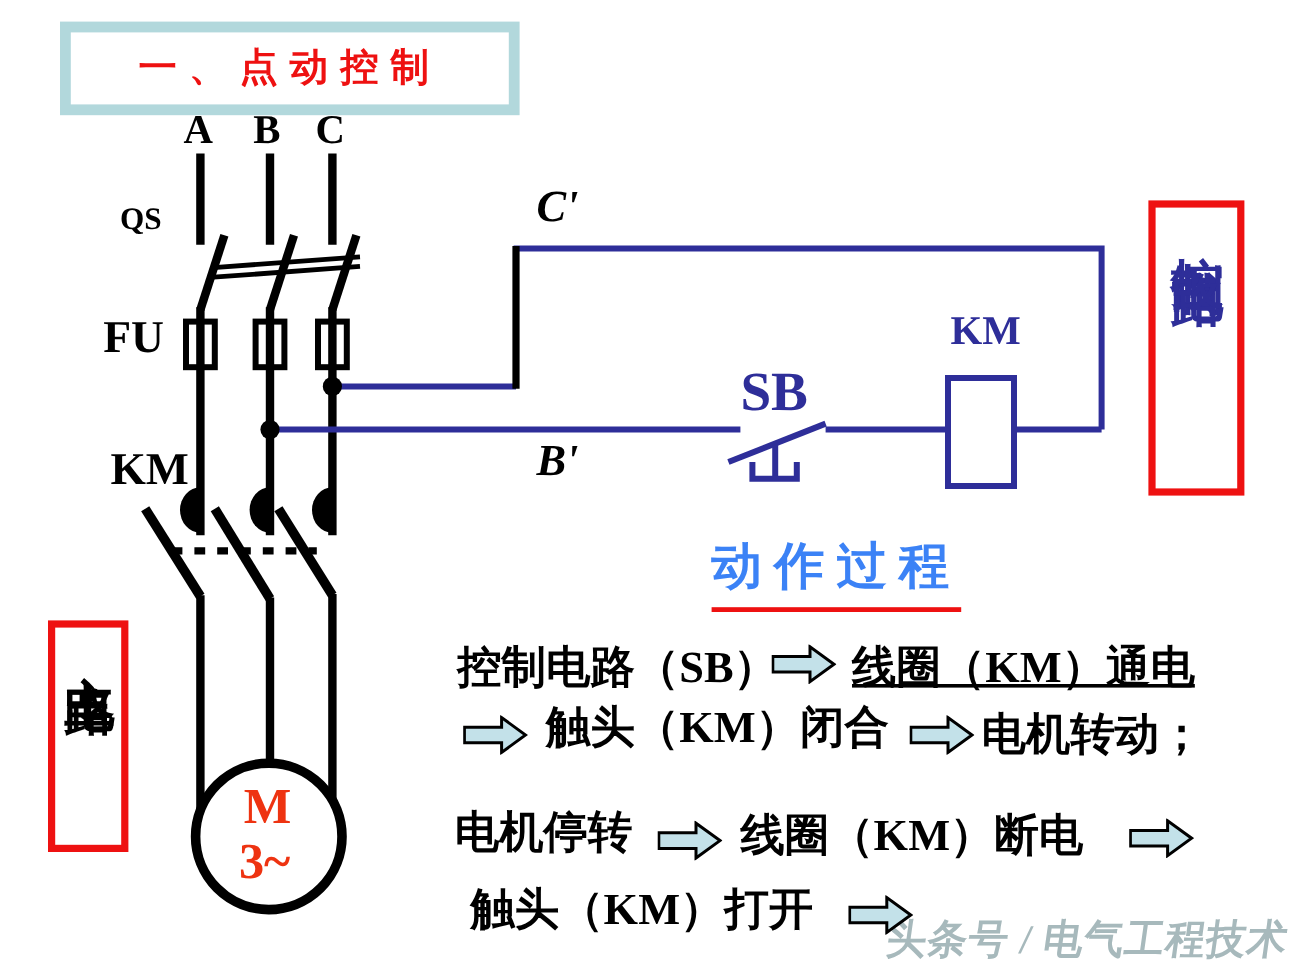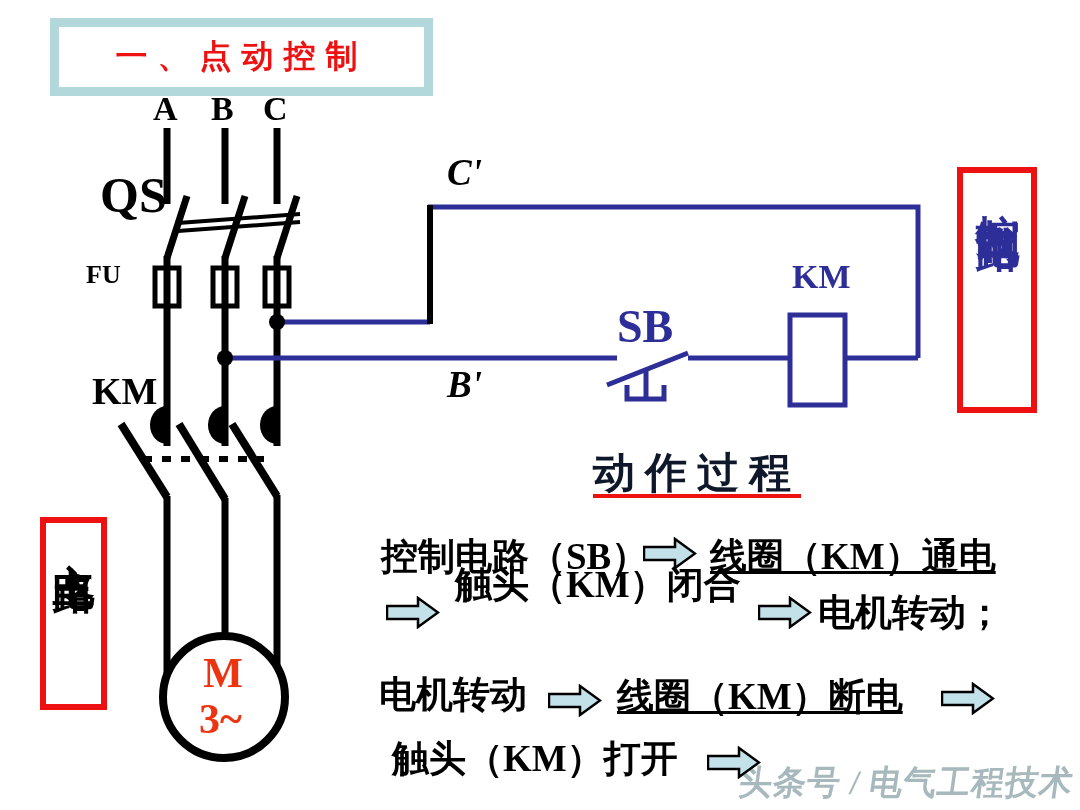--- a/index.html
+++ b/index.html
@@ -17,23 +17,23 @@
   
   .red-box{position:absolute;border:6px solid #ee1111;background:#fff;z-index:2;
            display:flex;justify-content:center;}
   .red-box .vtext{writing-mode:vertical-rl;text-orientation:upright;font-weight:bold;
                   letter-spacing:5px;padding-top:6px;line-height:1.05;}
   #control-box{left:957px;top:167px;width:68px;height:234px;}
   #control-box .vtext{color:#2e2e99;font-size:44px;}
   #main-box{left:40px;top:517px;width:55px;height:181px;}
   #main-box .vtext{color:#000;font-size:42px;}
   
-  .action-heading{position:absolute;left:593px;top:452px;z-index:2;color:#0f172a;
+  .action-heading{position:absolute;left:593px;top:452px;z-index:2;color:#3b82f6;
                   font-size:42px;font-weight:bold;letter-spacing:10px;
-                  border-bottom:4px solid #ee1111;padding-bottom:0;line-height:1;}
+                  border-bottom:4px solid #ee1111;padding-bottom:12px;line-height:1;}
   
   .ptext{position:absolute;z-index:2;font-size:37px;font-weight:bold;color:#000;line-height:1;white-space:nowrap;}
   .arrow{position:absolute;width:54px;height:33px;z-index:2;}
   
   .motor-label{position:absolute;z-index:2;color:#ee3311;font-weight:bold;font-size:42px;
                text-align:center;line-height:1;}
   
   .watermark{position:absolute;left:736px;top:760px;z-index:1;font-size:34px;font-weight:bold;
              color:#a7b9bc;letter-spacing:1px;transform:skewX(-8deg) scaleX(0.97);
              transform-origin:left bottom;text-shadow:1px 1px 0 #ffffff;white-space:nowrap;}
@@ -114,22 +114,22 @@
   </svg>
 
   <div class="title-box">
     <span>一、点动控制</span>
   </div>
 
   <div class="clabel" style="left:153px;top:92px;font-size:34px;">A</div>
   <div class="clabel" style="left:211px;top:92px;font-size:34px;">B</div>
   <div class="clabel" style="left:263px;top:92px;font-size:34px;">C</div>
 
-  <div class="clabel" style="left:100px;top:170px;font-size:50px;">QS</div>
-  <div class="clabel" style="left:86px;top:262px;font-size:26px;">FU</div>
+  <div class="clabel" style="left:100px;top:170px;font-size:26px;">QS</div>
+  <div class="clabel" style="left:86px;top:262px;font-size:38px;">FU</div>
   <div class="clabel" style="left:92px;top:372px;font-size:38px;">KM</div>
   <div class="clabel italic" style="left:447px;top:154px;font-size:37px;">C'</div>
   <div class="clabel italic" style="left:447px;top:366px;font-size:37px;">B'</div>
   <div class="clabel blue" style="left:617px;top:304px;font-size:46px;">SB</div>
   <div class="clabel blue" style="left:792px;top:260px;font-size:34px;">KM</div>
 
   <div class="motor-label" style="left:198px;top:652px;width:50px;">M</div>
   <div class="motor-label" style="left:193px;top:698px;width:55px;">3~</div>
 
   <div class="red-box" id="control-box">
@@ -147,35 +147,35 @@
         <polygon points="1,10 32,10 32,2 52,16.5 32,31 32,23 1,23" fill="#c3e1e9" stroke="#000" stroke-width="2.5"></polygon>
       </svg>
   </span>
   <div class="ptext" style="left:710px;top:538px;text-decoration:underline;">线圈（KM）通电</div>
 
   <span class="arrow" style="left:386px;top:596px;">
     <svg viewBox="0 0 54 33" width="54" height="33">
         <polygon points="1,10 32,10 32,2 52,16.5 32,31 32,23 1,23" fill="#c3e1e9" stroke="#000" stroke-width="2.5"></polygon>
       </svg>
   </span>
-  <div class="ptext" style="left:455px;top:566px;">触头（KM）闭合</div>
+  <div class="ptext" style="left:455px;top:588px;">触头（KM）闭合</div>
   <span class="arrow" style="left:758px;top:596px;">
     <svg viewBox="0 0 54 33" width="54" height="33">
         <polygon points="1,10 32,10 32,2 52,16.5 32,31 32,23 1,23" fill="#c3e1e9" stroke="#000" stroke-width="2.5"></polygon>
       </svg>
   </span>
   <div class="ptext" style="left:818px;top:594px;text-align:right;">电机转动；</div>
 
-  <div class="ptext" style="left:379px;top:676px;">电机转动</div>
+  <div class="ptext" style="left:379px;top:676px;">电机停转</div>
   <span class="arrow" style="left:548px;top:684px;">
     <svg viewBox="0 0 54 33" width="54" height="33">
         <polygon points="1,10 32,10 32,2 52,16.5 32,31 32,23 1,23" fill="#c3e1e9" stroke="#000" stroke-width="2.5"></polygon>
       </svg>
   </span>
-  <div class="ptext" style="left:617px;top:678px;text-decoration:underline;">线圈（KM）断电</div>
+  <div class="ptext" style="left:617px;top:678px;">线圈（KM）断电</div>
   <span class="arrow" style="left:941px;top:682px;">
     <svg viewBox="0 0 54 33" width="54" height="33">
         <polygon points="1,10 32,10 32,2 52,16.5 32,31 32,23 1,23" fill="#c3e1e9" stroke="#000" stroke-width="2.5"></polygon>
       </svg>
   </span>
 
   <div class="ptext" style="left:392px;top:740px;">触头（KM）打开</div>
   <span class="arrow" style="left:707px;top:746px;">
     <svg viewBox="0 0 54 33" width="54" height="33">
         <polygon points="1,10 32,10 32,2 52,16.5 32,31 32,23 1,23" fill="#c3e1e9" stroke="#000" stroke-width="2.5"></polygon>

